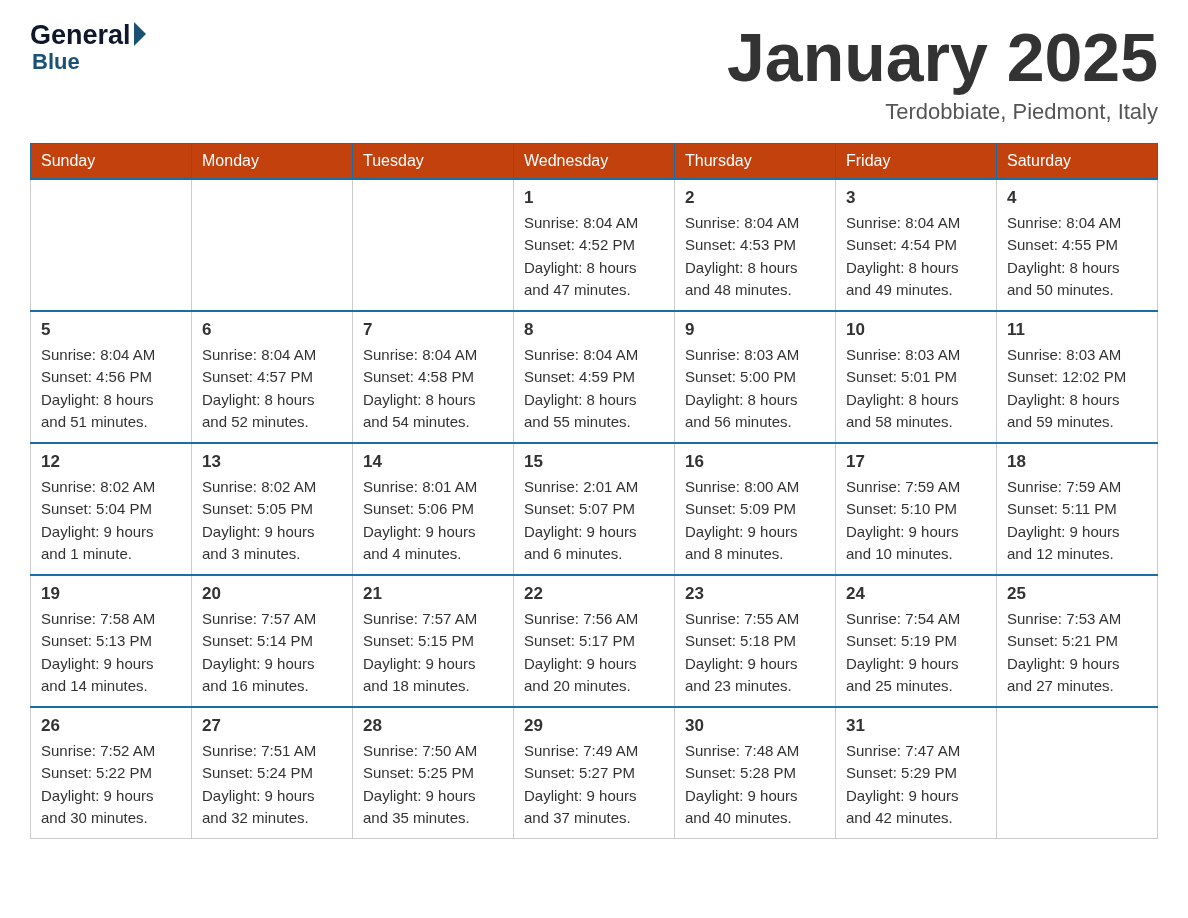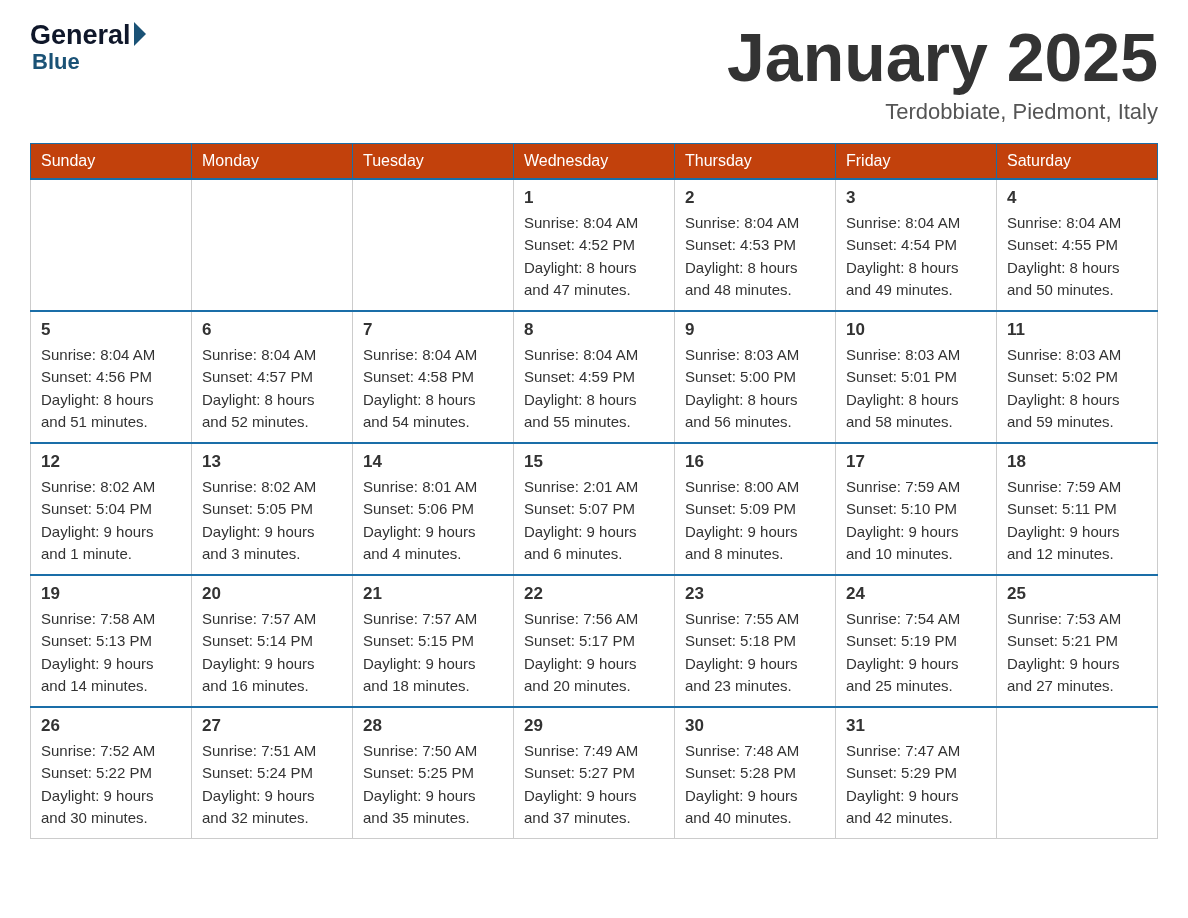--- a/index.html
+++ b/index.html
@@ -205,21 +205,21 @@
         <td>
           <div class="day-number">10</div>
           <div class="day-info">Sunrise: 8:03 AM
 Sunset: 5:01 PM
 Daylight: 8 hours
 and 58 minutes.</div>
         </td>
         <td>
           <div class="day-number">11</div>
           <div class="day-info">Sunrise: 8:03 AM
-Sunset: 5:02 PM
+Sunset: 12:02 PM
 Daylight: 8 hours
 and 59 minutes.</div>
         </td>
       </tr>
       <tr class="week-row">
         <td>
           <div class="day-number">12</div>
           <div class="day-info">Sunrise: 8:02 AM
 Sunset: 5:04 PM
 Daylight: 9 hours

